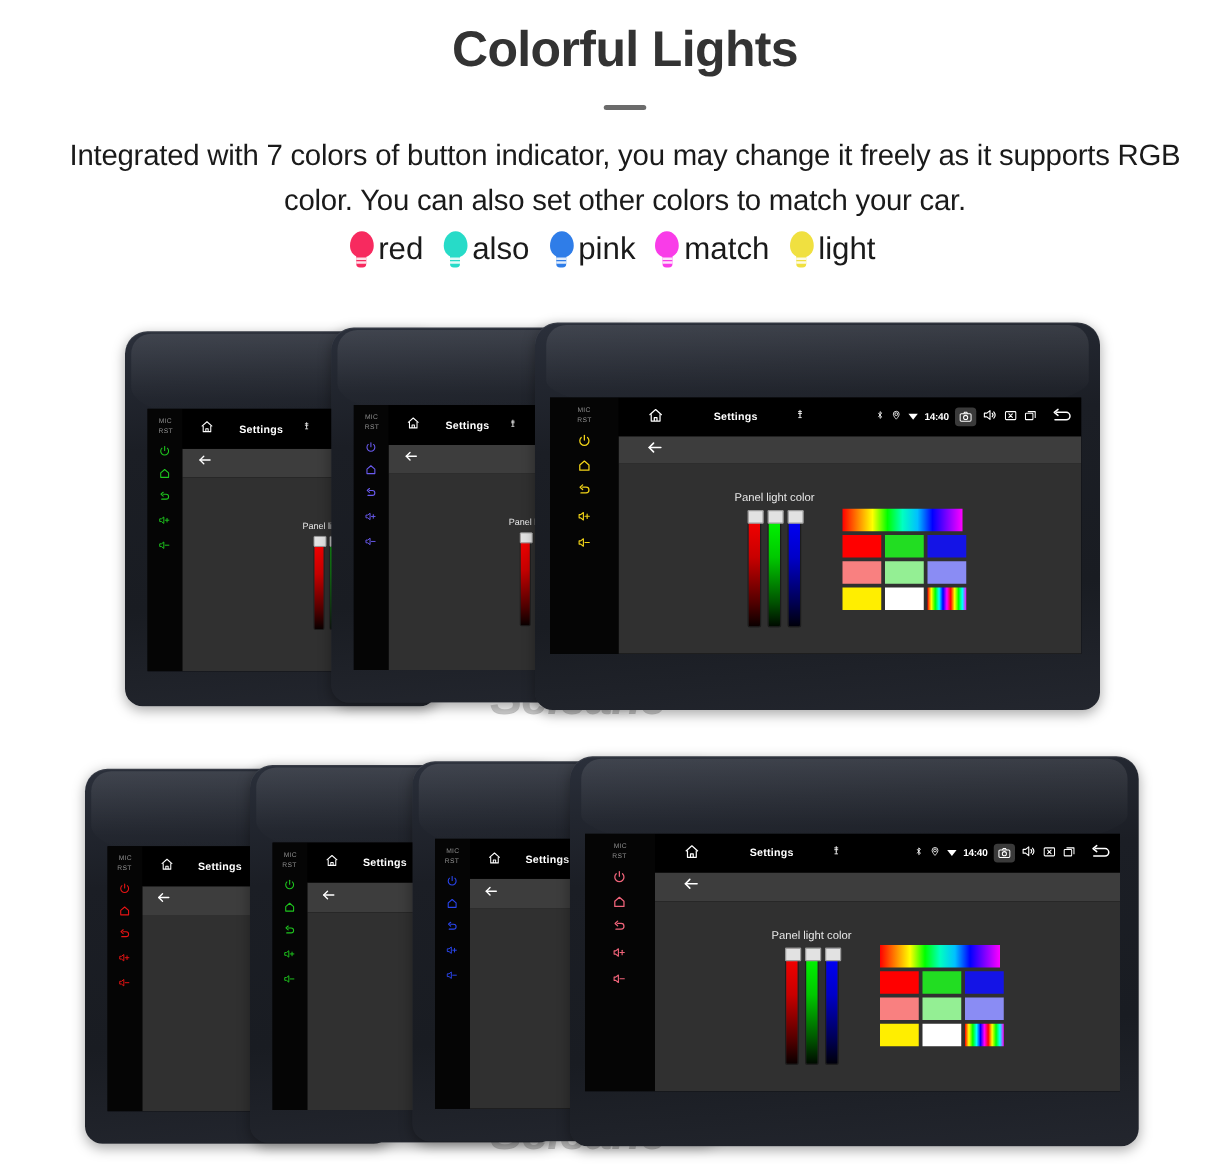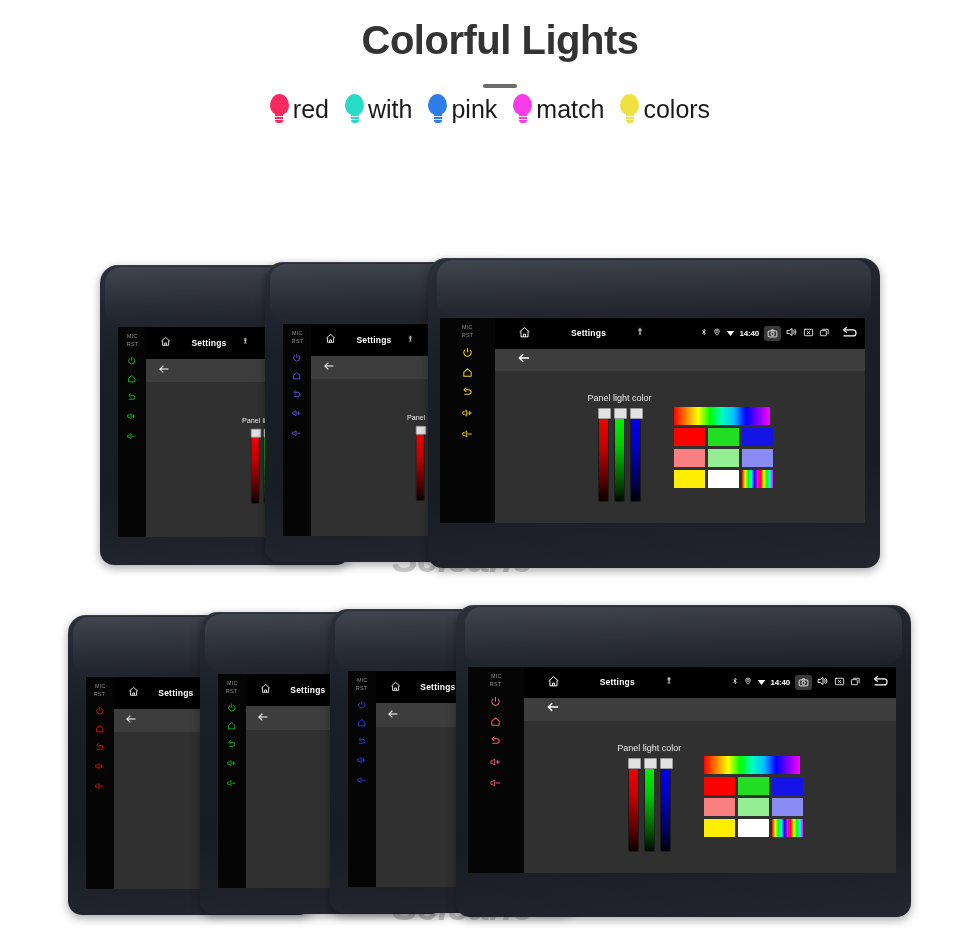--- a/index.html
+++ b/index.html
@@ -133,57 +133,58 @@
   }
   #wm1{left:392px;top:536px;font-size:39px;}
   #wm2{left:392px;top:884px;font-size:39px;}
 </style>
 </head>
 <body>
 
 <div class="header">
   <h1 class="page-title">Colorful Lights</h1>
   <div class="divider"></div>
+  <div class="subtitle">Integrated with 7 colors of button indicator, you may change it freely as it supports RGB color. You can also set other colors to match your car.</div>
 </div>
 
 <div class="legend" id="legend">
     <div class="legend-item">
       <span class="bulb">
         <span class="glass" style="background:#f72a5f"></span>
         <span class="base" style="background:#f72a5f"></span>
       </span>
       <span class="legend-label">red</span>
     </div>
     <div class="legend-item">
       <span class="bulb">
         <span class="glass" style="background:#27dbc8"></span>
         <span class="base" style="background:#27dbc8"></span>
       </span>
-      <span class="legend-label">with</span>
+      <span class="legend-label">also</span>
     </div>
     <div class="legend-item">
       <span class="bulb">
         <span class="glass" style="background:#2f7de8"></span>
         <span class="base" style="background:#2f7de8"></span>
       </span>
       <span class="legend-label">pink</span>
     </div>
     <div class="legend-item">
       <span class="bulb">
         <span class="glass" style="background:#f93ce8"></span>
         <span class="base" style="background:#f93ce8"></span>
       </span>
       <span class="legend-label">match</span>
     </div>
     <div class="legend-item">
       <span class="bulb">
         <span class="glass" style="background:#f0e040"></span>
         <span class="base" style="background:#f0e040"></span>
       </span>
-      <span class="legend-label">colors</span>
+      <span class="legend-label">light</span>
     </div>
   </div>
 
 <div class="row" id="row1">
     <div class="device" style="left: 100px; top: 10px; width: 250px; height: 300px; z-index: 3;">
       <div class="screen" style="left: 18px; top: 62px; width: 218px; height: 210px;">
         <div class="keystrip">
           <div class="micrst">MIC</div>
           <div class="micrst">RST</div>
           <div class="keyicon">

